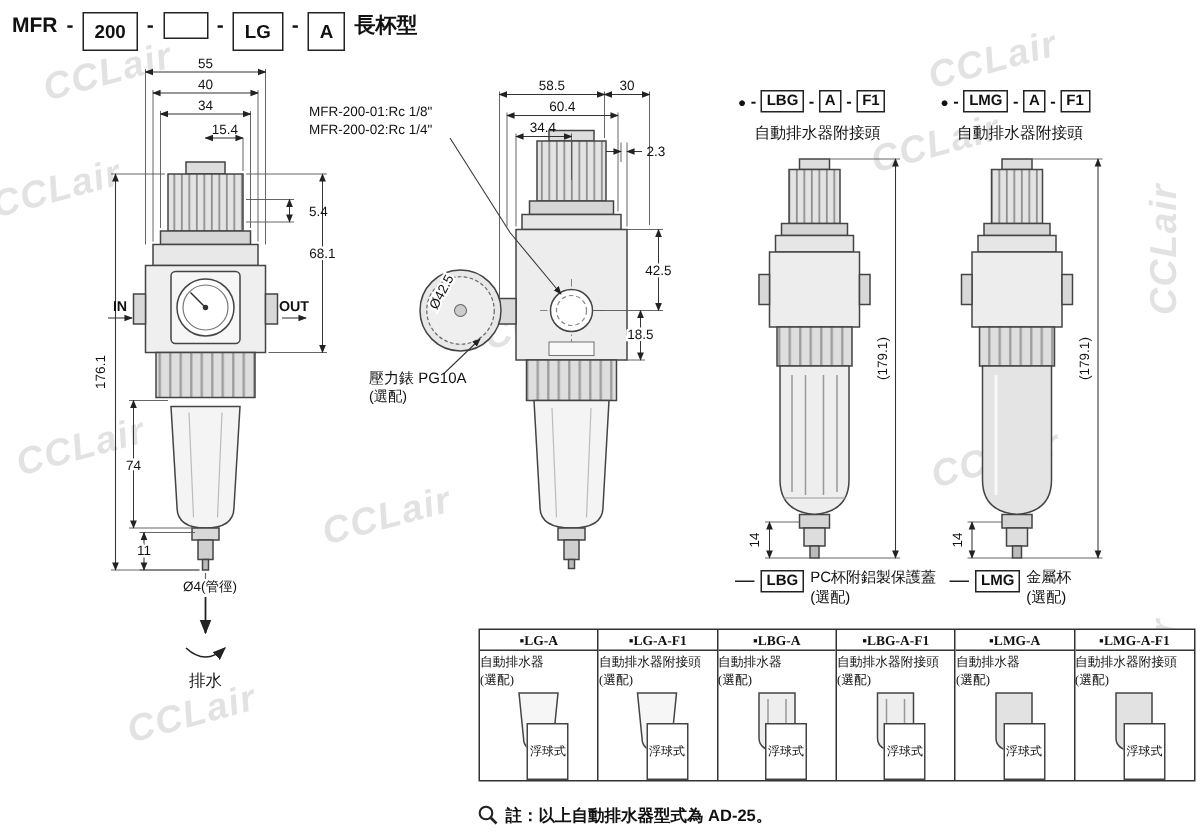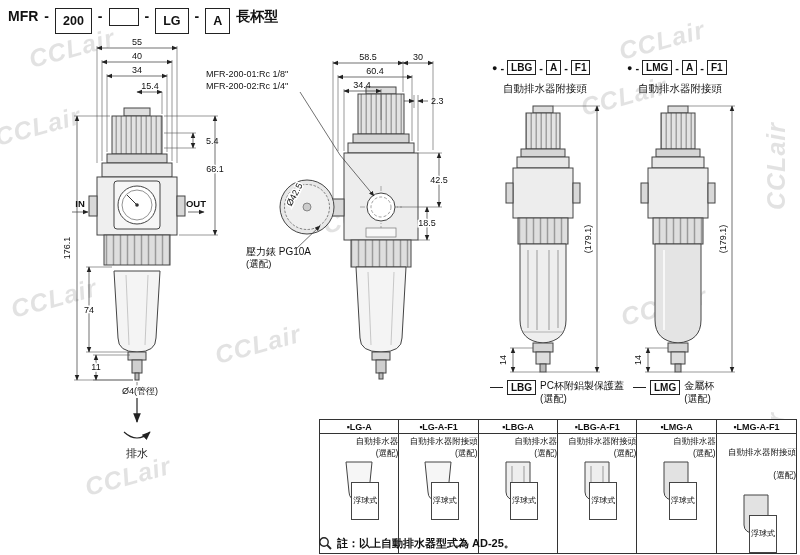--- a/index.html
+++ b/index.html
@@ -21,26 +21,26 @@
   .code-row { position:absolute; display:flex; align-items:center; gap:3px;
               font-size:11px; font-weight:bold; }
   .code-row .bullet { font-size:9px; }
   .cbox { border:1px solid #222; padding:0 3px; font-size:10px; line-height:13px; font-weight:bold;text-align:center; }
   .subtitle { position:absolute; width:118px; text-align:center; font-size:10.5px; }
   .legend { position:absolute; display:flex; align-items:flex-start; gap:4px; font-size:10px; }
   .legend .lline { width:13px; height:0; border-top:1px solid #222; margin-top:7px; }
   .legend .ltext { line-height:1.25; }
   .opt-table { position:absolute; left:319px; top:419px; width:478px;
                display:grid; grid-template-columns:repeat(6,1fr);
-               border:1px solid #333; background:#fff; }
+               border:1px solid #333; background:#fff;font-family:Liberation Serif, serif; }
   .tcol { border-right:1px solid #333; display:flex; flex-direction:column; }
-  .tcol:last-child { border-right:none;gap:11px; }
+  .tcol:last-child { border-right:none; }
   .tcol-title { font-size:9px; font-weight:bold; text-align:center; padding:2px 0 1px;
                 border-bottom:1px solid #333; white-space:nowrap; }
-  .tcol-desc { font-size:8.5px; text-align:right; line-height:1.2; padding-top:2px; white-space:nowrap; }
+  .tcol-desc { font-size:8.5px; text-align:left; line-height:1.2; padding-top:2px; white-space:nowrap; }
   .tcol-draw { position:relative; height:62px; display:flex; justify-content:center; padding-top:2px; }
   .tag { position:absolute; right:19px; top:24px; font-size:8px; border:1px solid #444;
          background:#fff; padding:13px 1px; line-height:10px; }
   .note { position:absolute; left:318px; top:536px; display:flex; align-items:flex-start; gap:5px;
           font-size:11px; font-weight:bold; }
 </style>
 </head>
 <body>
 
 <div class="page">

